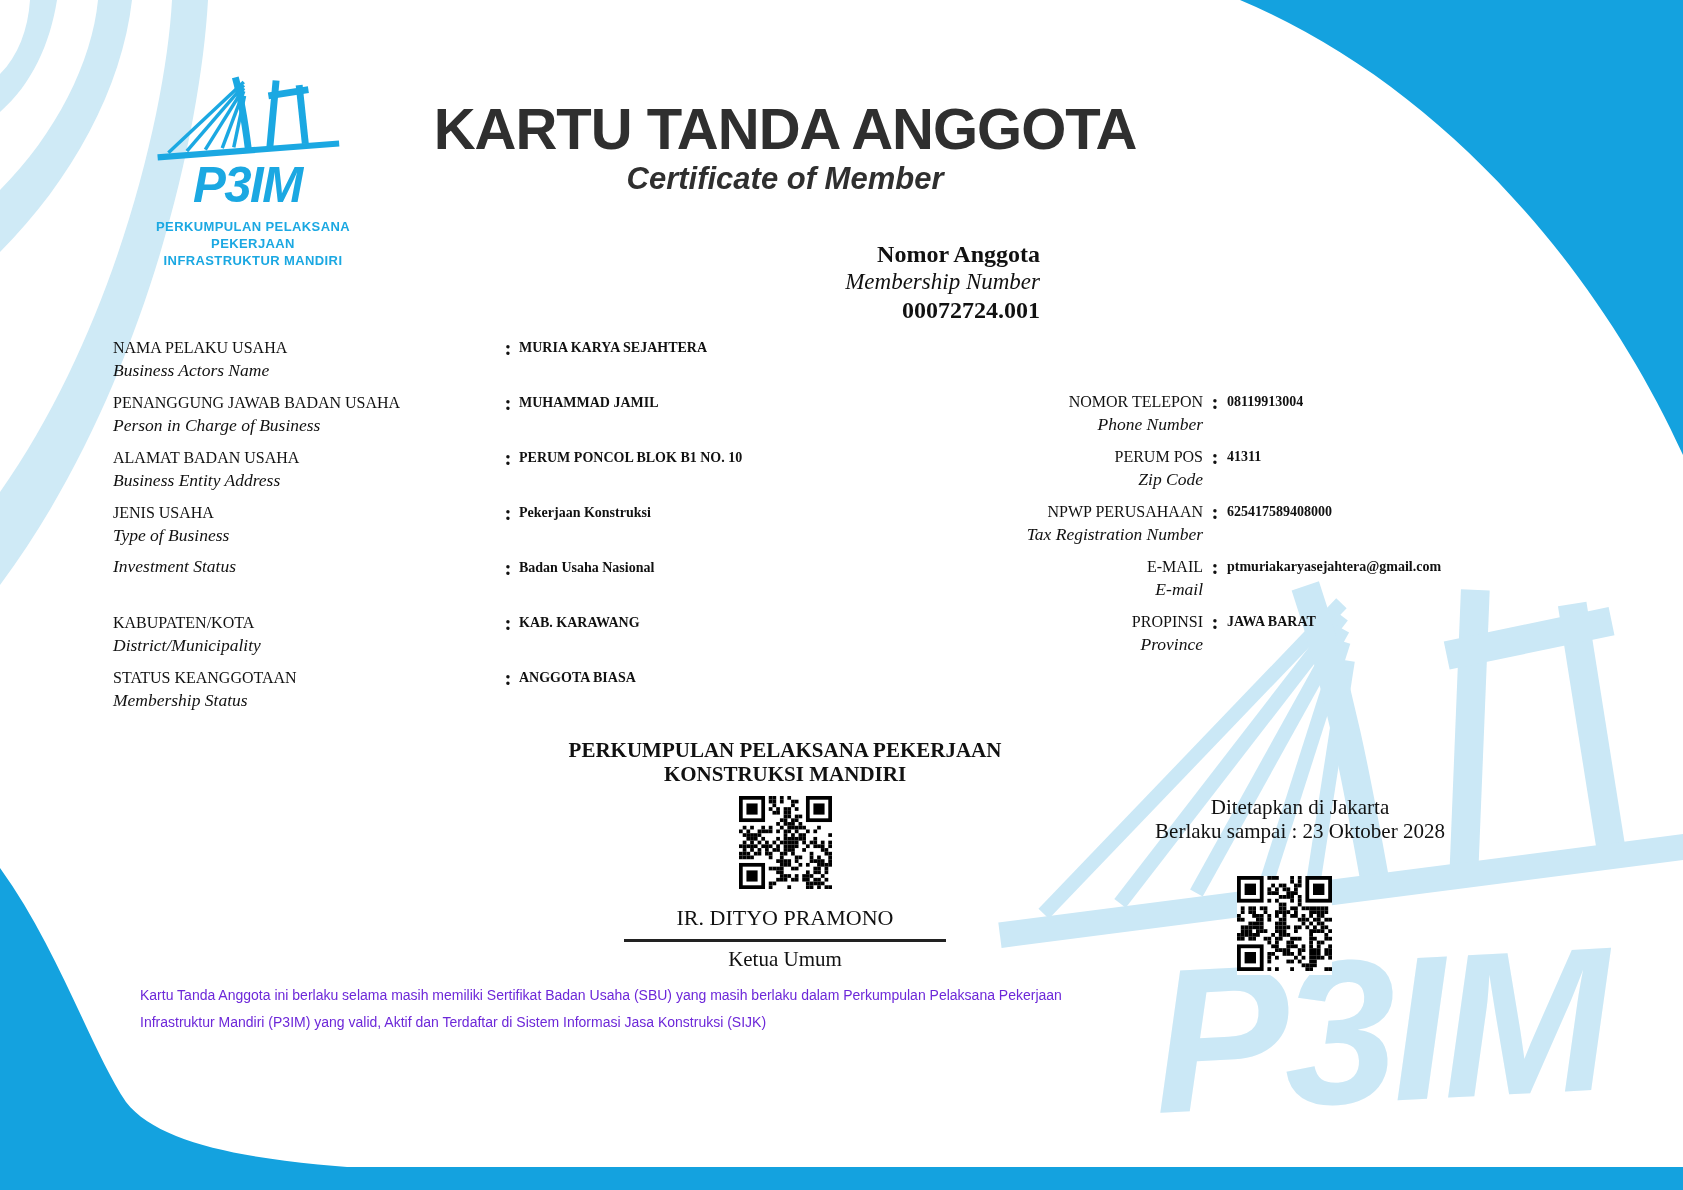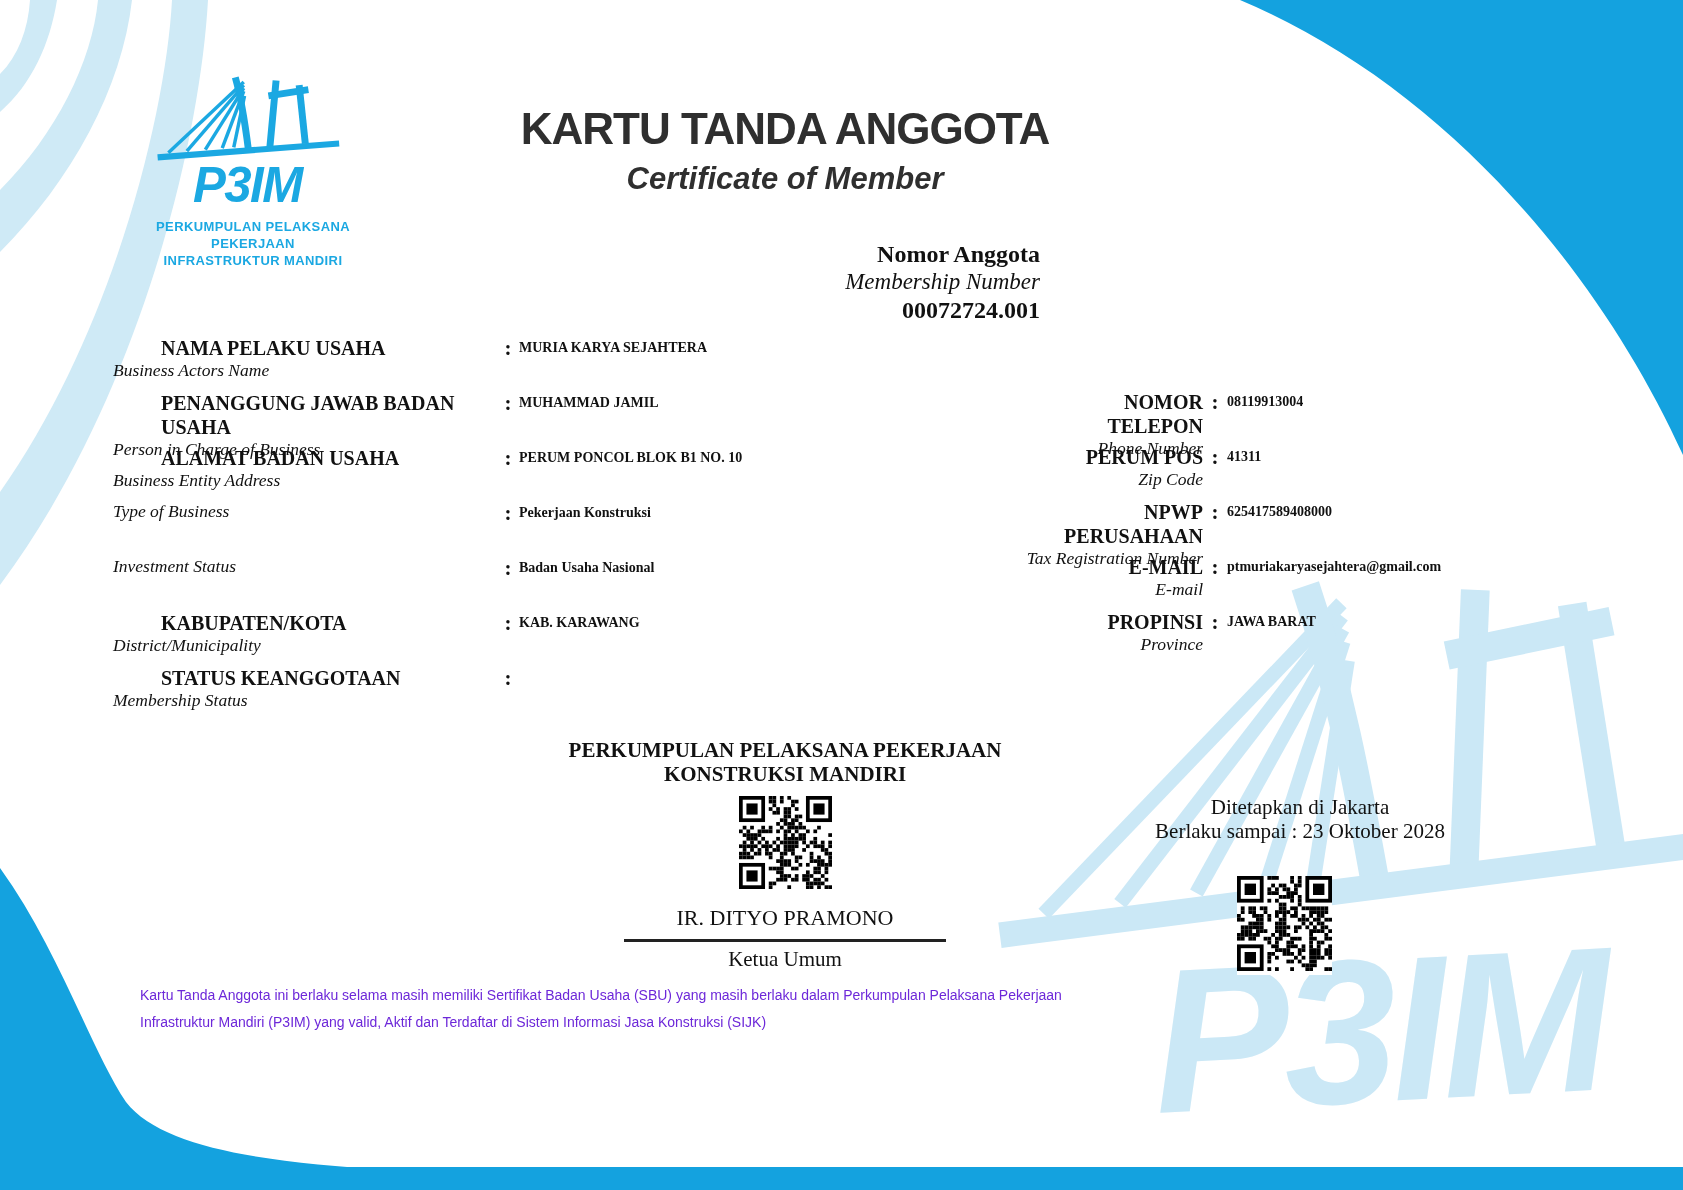--- a/index.html
+++ b/index.html
@@ -19,38 +19,38 @@
   .logo-block{left:118px;top:62px;width:270px;text-align:center;z-index:3;}
   .logo-mark{color:#1ba8e2;}
   .logo-subtext{
     font-family:"Liberation Sans",sans-serif;font-weight:bold;
     font-size:13px;line-height:17px;color:#1ba8e2;letter-spacing:.4px;margin-top:2px;
   }
   
   .title-block{left:390px;top:98px;width:790px;text-align:center;z-index:3;}
   .cert-title{
     font-family:"Liberation Sans",sans-serif;font-weight:bold;
-    font-size:44px;letter-spacing:-1px;color:#2f2f2f;line-height:62px;
+    font-size:58px;letter-spacing:-1px;color:#2f2f2f;line-height:62px;
   }
   .cert-subtitle{
     font-family:"Liberation Sans",sans-serif;font-style:italic;font-weight:600;
     font-size:31px;color:#2f2f2f;line-height:38px;
   }
   
   .membership-block{left:530px;top:240px;width:510px;text-align:right;z-index:3;line-height:28px;}
   .mem-label{font-weight:bold;font-size:24px;}
   .mem-label-en{font-style:italic;font-size:23px;}
   .mem-number{font-weight:bold;font-size:24px;}
   
   .fields-left{left:113px;top:336px;width:780px;z-index:3;}
   .fields-right{left:995px;top:390px;width:620px;z-index:3;}
   .frow{display:grid;height:55px;}
   .fields-left .frow{grid-template-columns:384px 22px 1fr;}
   .fields-right .frow{grid-template-columns:208px 24px 1fr;}
-  .flabel{font-weight:bold;font-size:20px;line-height:24px;margin-left:48px;}
+  .flabel{font-weight:normal;font-size:16px;line-height:24px;}
   .fields-right .flabel{text-align:right;}
   .fsub{font-weight:normal;font-style:italic;font-size:17.5px;line-height:20px;}
   .fcolon{font-weight:bold;font-size:21px;text-align:center;line-height:24px;}
   .fvalue{font-weight:bold;font-size:14px;line-height:24px;}
   
   .issuer-block{left:520px;top:738px;width:530px;text-align:center;z-index:3;}
   .issuer-name{font-weight:bold;font-size:21px;line-height:24px;}
   .qr{display:inline-block;margin-top:10px;background:#fff;}
   .signatory-name{font-weight:normal;font-size:22px;margin-top:12px;}
   .sig-line{width:322px;height:3px;background:#222;margin:8px auto 5px auto;}
@@ -148,20 +148,21 @@
   <div class="frow">
     <div>
         <div class="flabel">ALAMAT BADAN USAHA</div>
          <div class="fsub">Business Entity Address</div>
       </div>
     <div class="fcolon">:</div>
     <div class="fvalue">PERUM PONCOL BLOK B1 NO. 10</div>
   </div>
   <div class="frow">
     <div>
+        <div class="flabel">JENIS USAHA</div>
          <div class="fsub">Type of Business</div>
       </div>
     <div class="fcolon">:</div>
     <div class="fvalue">Pekerjaan Konstruksi</div>
   </div>
   <div class="frow">
     <div>
          <div class="fsub">Investment Status</div>
       </div>
     <div class="fcolon">:</div>
@@ -174,20 +175,21 @@
       </div>
     <div class="fcolon">:</div>
     <div class="fvalue">KAB. KARAWANG</div>
   </div>
   <div class="frow">
     <div>
         <div class="flabel">STATUS KEANGGOTAAN</div>
          <div class="fsub">Membership Status</div>
       </div>
     <div class="fcolon">:</div>
+    <div class="fvalue">ANGGOTA BIASA</div>
   </div>
 </div>
 
 <div class="abs fields-right">
   <div class="frow">
     <div>
         <div class="flabel">NOMOR TELEPON</div>
          <div class="fsub" style="text-align:right;">Phone Number</div>
       </div>
     <div class="fcolon">:</div>

